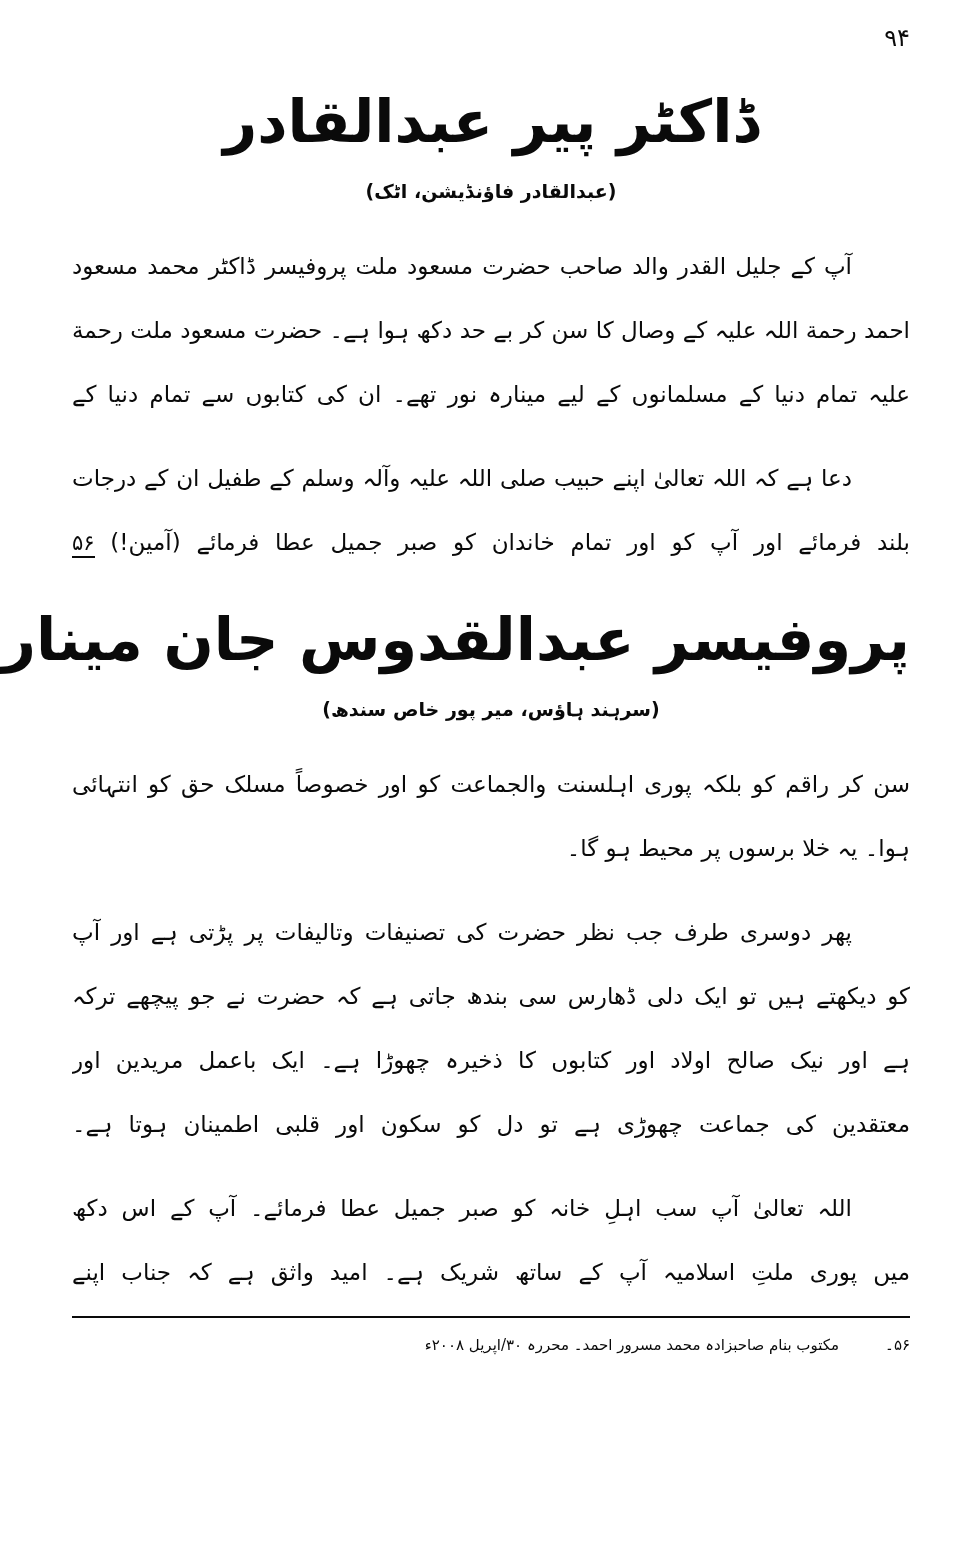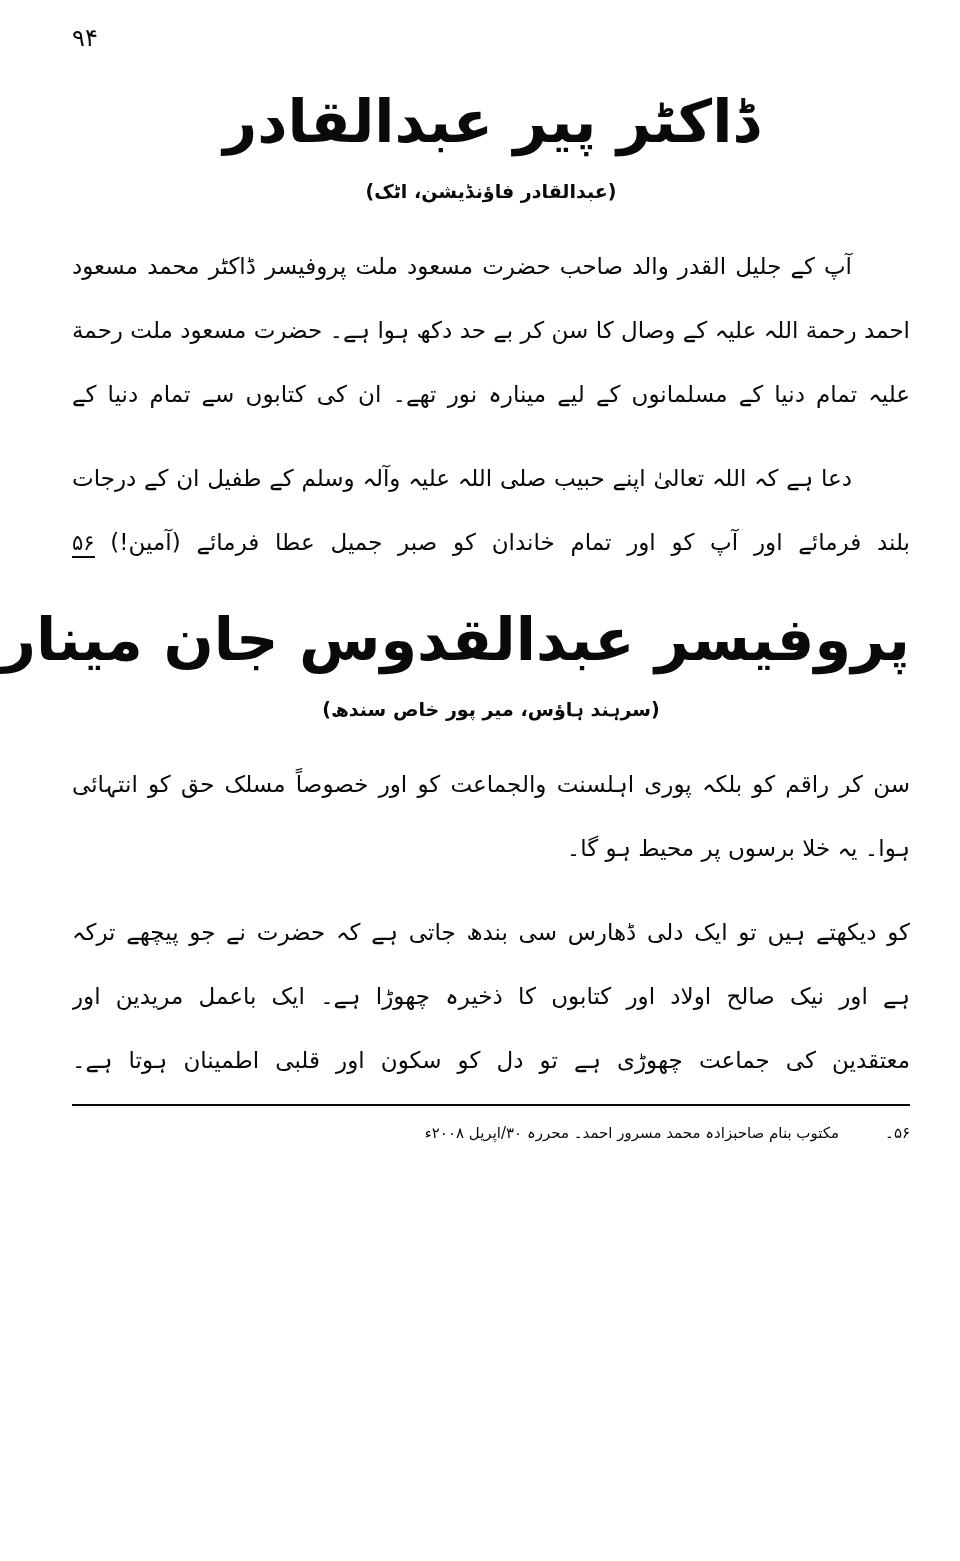--- a/index.html
+++ b/index.html
@@ -9,21 +9,21 @@
     font-family:"DejaVu Sans", sans-serif;
     overflow:hidden;
   }
   .page {
     box-sizing:border-box;
     width:960px; height:1561px;
     padding:20px 50px 0 72px;
     direction:rtl;
   }
   .pagenum {
-    text-align:left;
+    text-align:right;
     font-size:24px; line-height:36px;
   }
   .heading {
     text-align:center;
     font-size:59px; font-weight:bold;
     line-height:84px; margin-top:24px;
     white-space:nowrap;
   }
   .subheading {
     text-align:center;
@@ -80,25 +80,30 @@
 
   <div class="heading">پروفیسر عبدالقدوس جان مینارہ</div>
   <div class="subheading">(سرہند ہاؤس، میر پور خاص سندھ)</div>
 
   <div class="para">
     <div class="line">سن کر راقم کو بلکہ پوری اہلسنت والجماعت کو اور خصوصاً مسلک حق کو انتہائی دلی صدمہ</div>
     <div class="line end-right">ہوا۔ یہ خلا برسوں پر محیط ہو گا۔</div>
   </div>
 
   <div class="para">
+    <div class="line indent">پھر دوسری طرف جب نظر حضرت کی تصنیفات وتالیفات پر پڑتی ہے اور آپ</div>
     <div class="line">کو دیکھتے ہیں تو ایک دلی ڈھارس سی بندھ جاتی ہے کہ حضرت نے جو پیچھے ترکہ چھوڑا</div>
     <div class="line">ہے اور نیک صالح اولاد اور کتابوں کا ذخیرہ چھوڑا ہے۔ ایک باعمل مریدین اور</div>
     <div class="line">معتقدین کی جماعت چھوڑی ہے تو دل کو سکون اور قلبی اطمینان ہوتا ہے۔</div>
   </div>
 
+  <div class="para">
+    <div class="line indent">اللہ تعالیٰ آپ سب اہلِ خانہ کو صبر جمیل عطا فرمائے۔ آپ کے اس دکھ</div>
+    <div class="line">میں پوری ملتِ اسلامیہ آپ کے ساتھ شریک ہے۔ امید واثق ہے کہ جناب اپنے</div>
+  </div>
 
   <hr class="separator">
 
   <div class="footnote">
     <span>۵۶</span><span>۔</span><span class="gap"></span><span>مکتوب بنام صاحبزادہ محمد مسرور احمد۔ محررہ ۳۰/اپریل ۲۰۰۸ء</span>
   </div>
 
 </div>
 
 </body></html>

